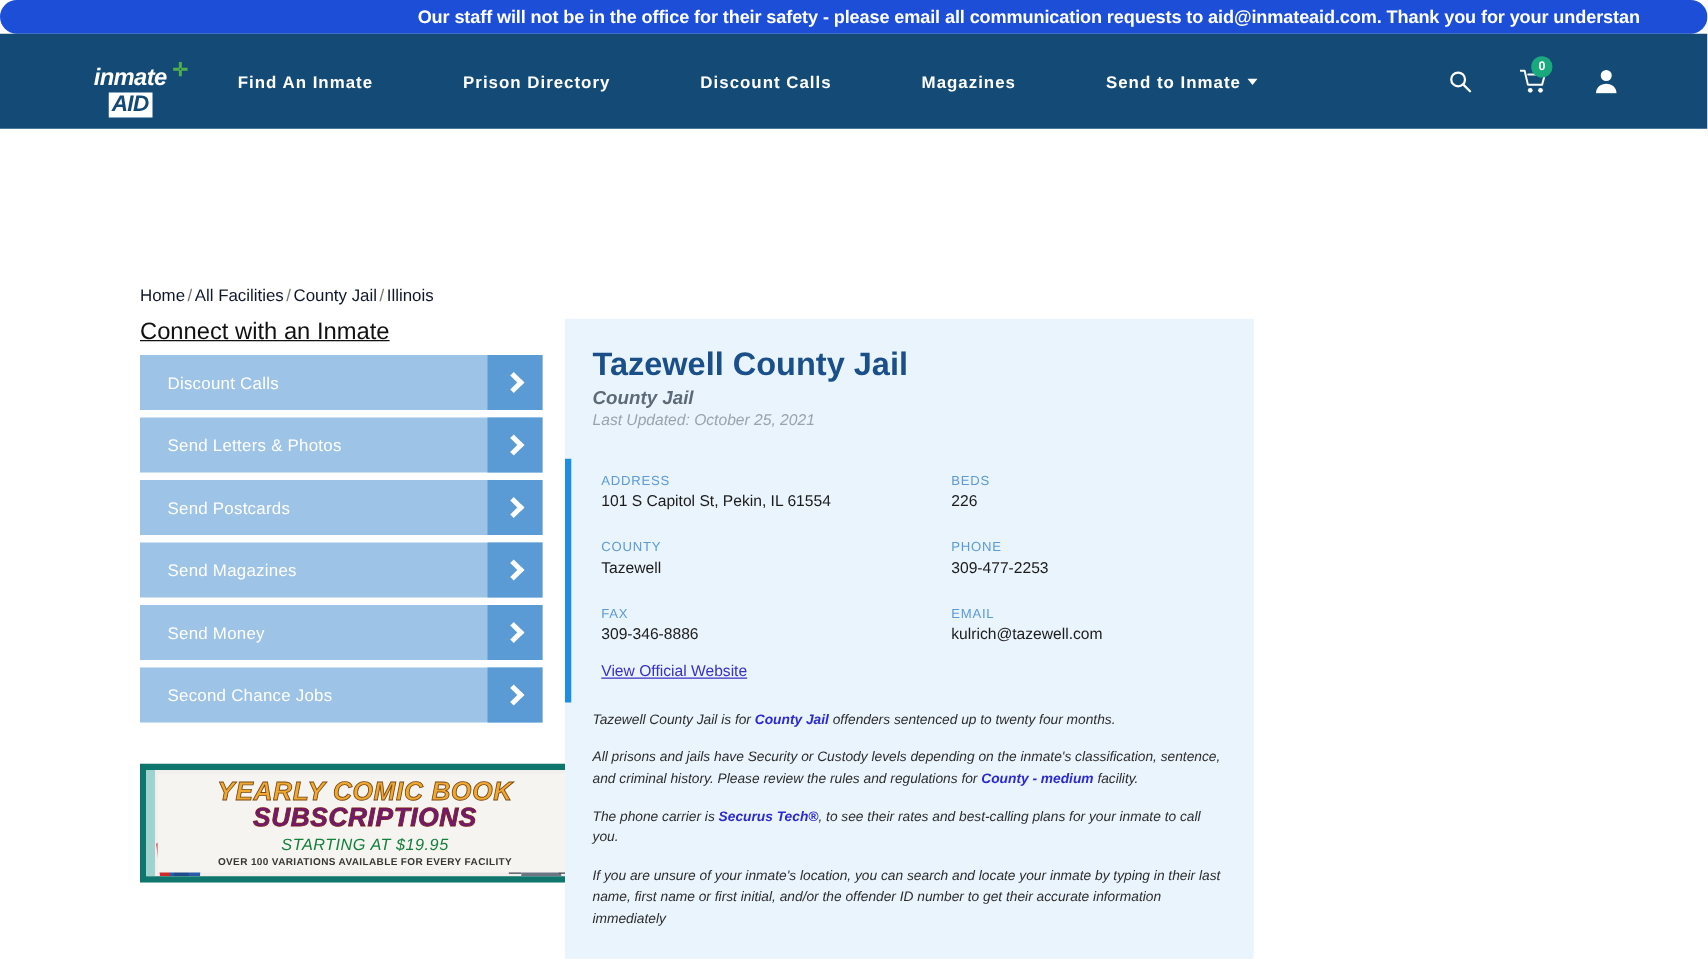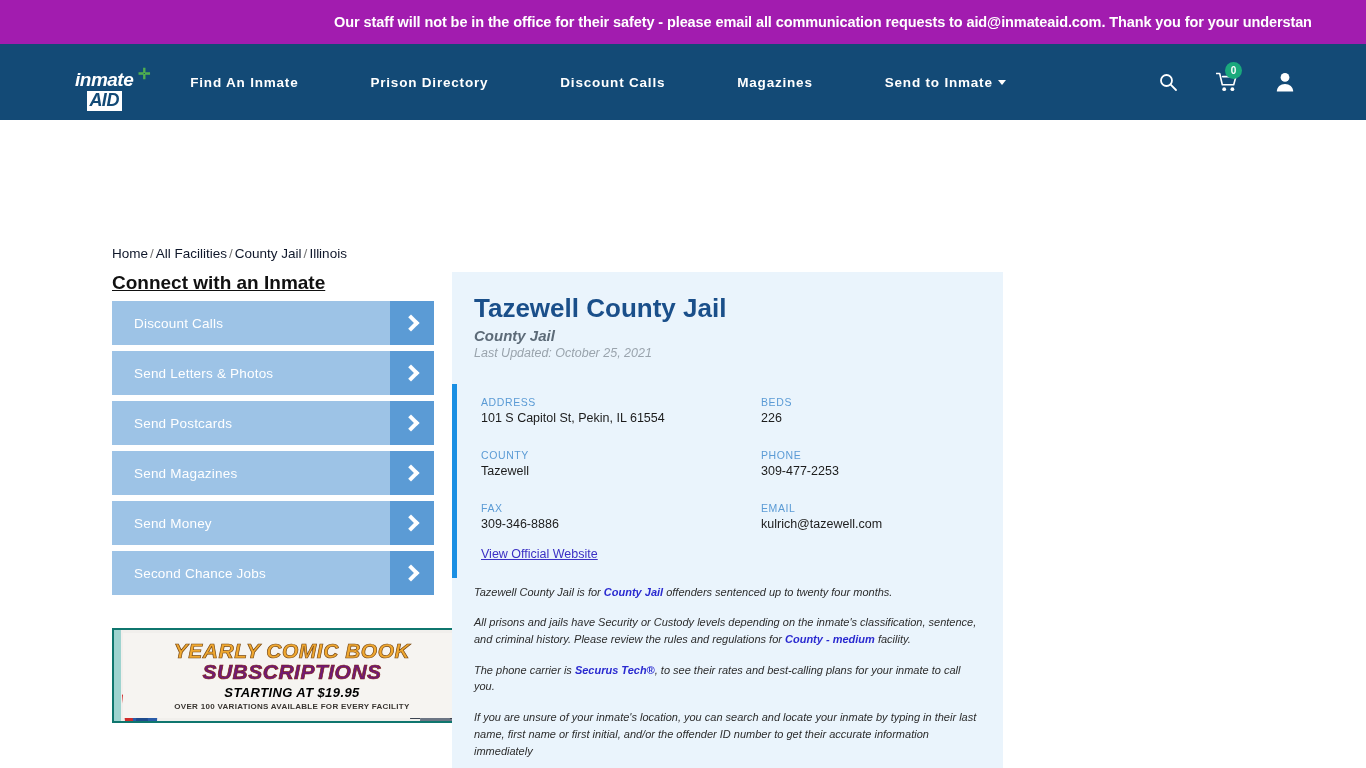--- a/index.html
+++ b/index.html
@@ -7,28 +7,29 @@
   html, body {
     margin: 0; padding: 0;
     width: 1366px; height: 768px;
     overflow: hidden;
     background: #ffffff;
     font-family: "Liberation Sans", sans-serif;
   }
 
   
   .alert-bar {
-    height: 44px;
-    background: #a21caf;
+    height: 27px;
+    background: #1d4ed8;
     color: #ffffff;
     display: flex;
     align-items: center;
     justify-content: center;
     overflow: hidden;
     white-space: nowrap;
+    border-radius: 16px;
   }
   .alert-bar .alert-text {
     font-size: 14.5px;
     font-weight: bold;
     letter-spacing: -0.1px;
     padding-left: 280px;
   }
 
   
   .navbar {
@@ -134,21 +135,21 @@
     color: #777777;
     white-space: nowrap;
   }
   .breadcrumb a { color: #0f172a; text-decoration: none; cursor: pointer; }
   .breadcrumb .sep { color: #777777; margin: 0 2px; }
 
   .sidebar-title {
     position: absolute;
     left: 112px; top: 152px;
     font-size: 19px;
-    font-weight: bold;
+    font-weight: normal;
     color: #111111;
     text-decoration: underline;
   }
 
   .sidebar-list {
     position: absolute;
     left: 112px; top: 181px;
     width: 322px;
   }
   .side-item {
@@ -182,21 +183,21 @@
     transform: rotate(45deg);
     margin-left: -3px;
   }
 
   
   .ad-banner {
     position: absolute;
     left: 112px; top: 508px;
     width: 360px; height: 95px;
     background: #f1efec;
-    border: 2px solid #0f766e;
+    border: 5px solid #0f766e;
     overflow: hidden;
   }
   .ad-edge-l, .ad-edge-r {
     position: absolute; top: 0; bottom: 0; width: 7px;
     background: #9ed3cf;
   }
   .ad-edge-l { left: 0; } .ad-edge-r { right: 0; }
   .ad-inner {
     position: absolute; inset: 3px 9px;
     background: #f6f4f1;
@@ -209,22 +210,22 @@
     -webkit-text-stroke: 0.7px #7a4a15;
     letter-spacing: 0.5px; line-height: 1;
   }
   .ad-l2 {
     font-size: 21px; font-weight: bold; font-style: italic;
     color: #701a75;
     -webkit-text-stroke: 0.7px #7a1b10;
     letter-spacing: 0.5px; line-height: 1.05;
   }
   .ad-l3 {
-    font-size: 13px; font-weight: bold; font-style: italic;
-    color: #000000; letter-spacing: 0.4px; margin-top: 2px;
+    font-size: 13px; font-weight: normal; font-style: italic;
+    color: #15803d; letter-spacing: 0.4px; margin-top: 2px;
   }
   .ad-l4 {
     font-size: 8px; font-weight: bold;
     color: #3a3632; letter-spacing: 0.3px; margin-top: 2px;
   }
   .hero-left, .hero-right {
     position: absolute; bottom: 0; width: 62px; height: 72px;
   }
   .hero-left { left: 4px; }
   .hero-right { right: 4px; }

